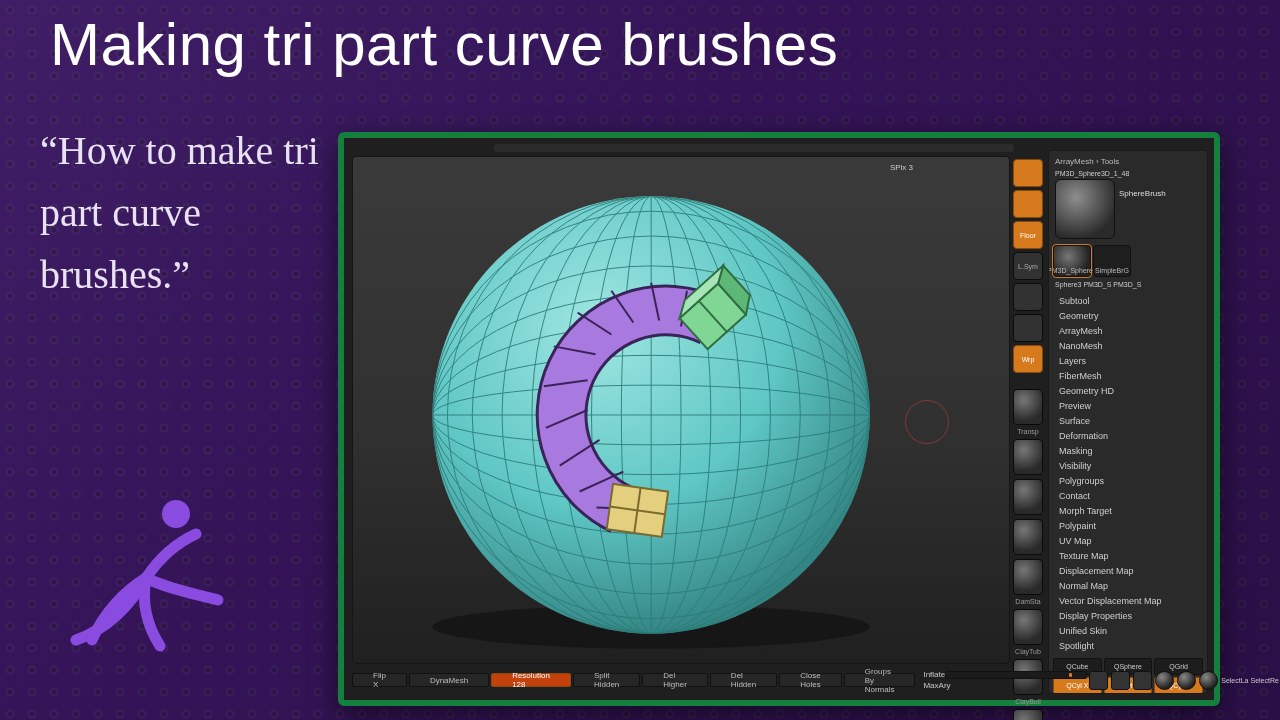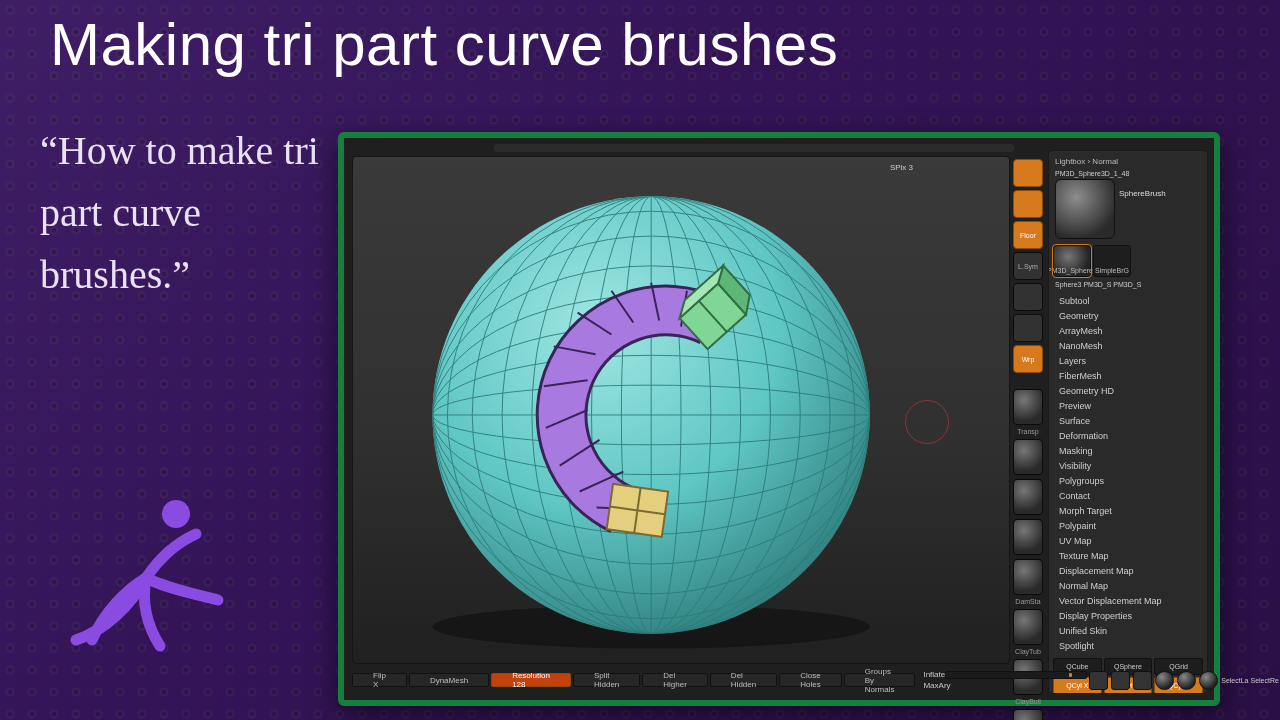--- a/index.html
+++ b/index.html
@@ -177,21 +177,21 @@
         <div class="tool sphere"></div>
         <div class="label">ClayTub</div>
         <div class="tool sphere"></div>
         <div class="label">ClayBuil</div>
         <div class="tool sphere"></div>
         <div class="label">Inflat</div>
       </div>
   </div>
 
   <div class="panel">
-    <div class="hdr">Lightbox › Normal</div>
+    <div class="hdr">ArrayMesh › Tools</div>
     <div style="font-size:7px;color:#ccc;margin:0 2px 2px;">PM3D_Sphere3D_1_48</div>
     <div class="big-thumb"></div>
     <span class="thumb-label">SphereBrush</span>
     <div class="small-thumbs" id="small-thumbs">
         <div class="t sel">PM3D_Sphere3</div>
         <div class="t">SimpleBrG</div>
       </div>
     <div class="row3">Sphere3 PM3D_S PM3D_S</div>
     <div class="list" id="section-list">
         <div class="item">Subtool</div>

